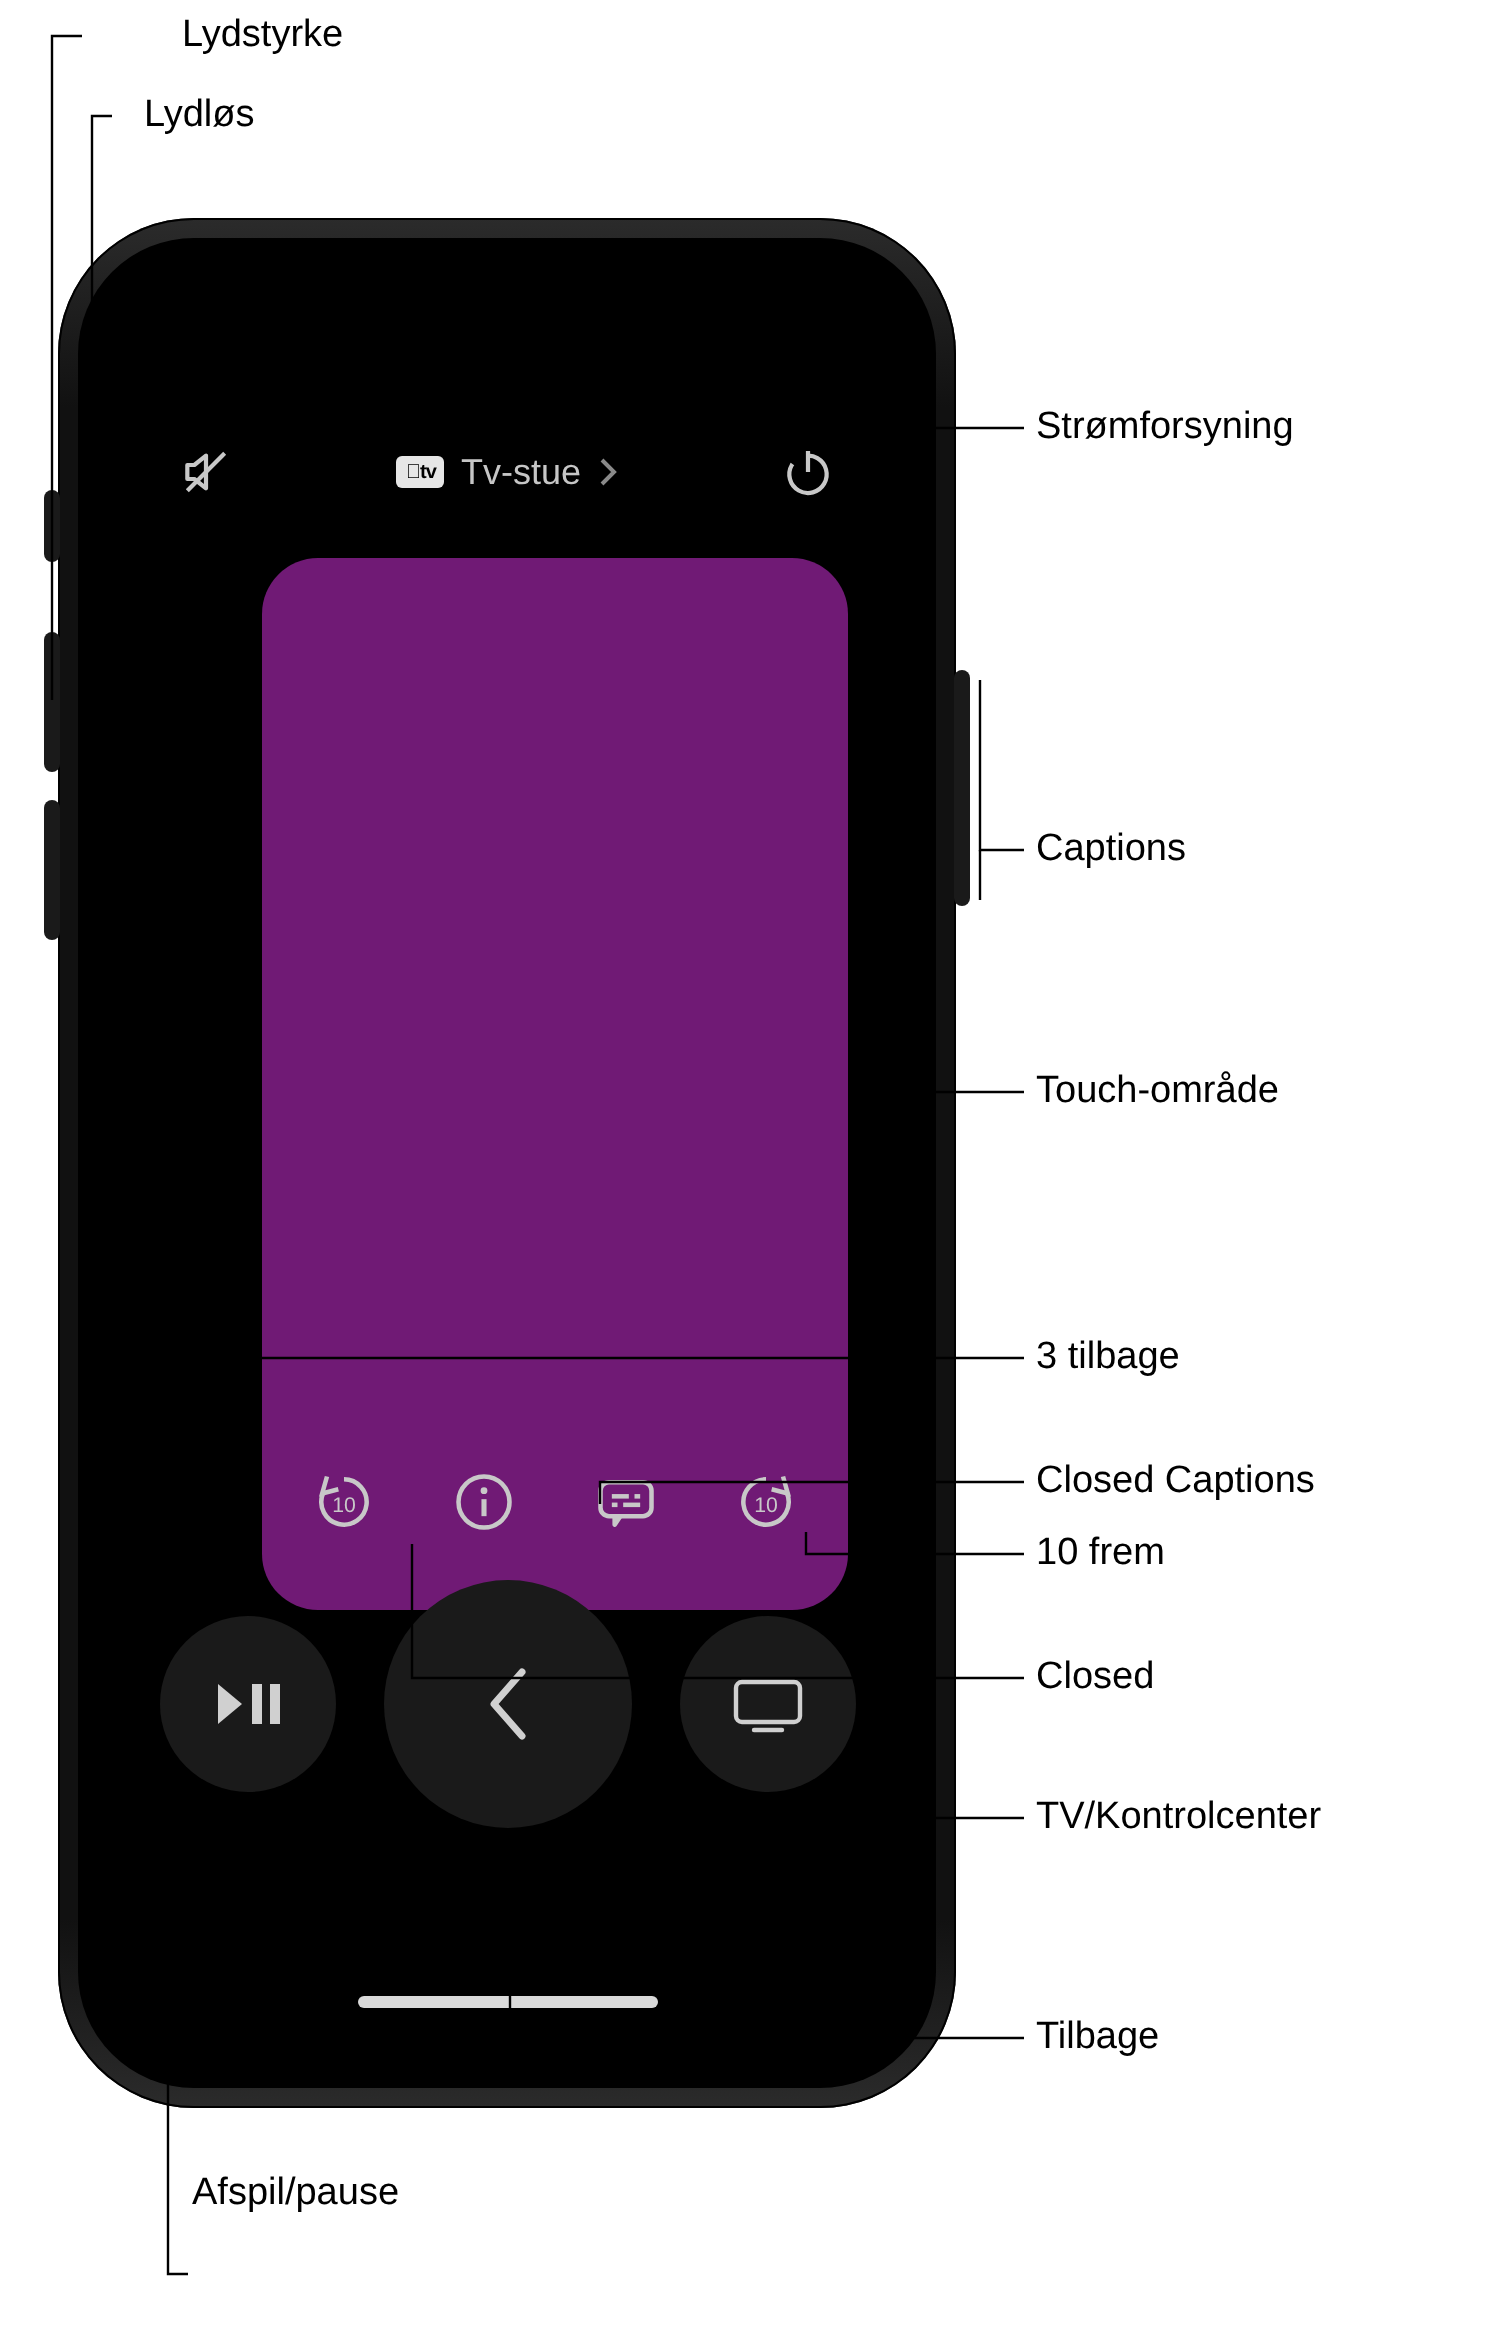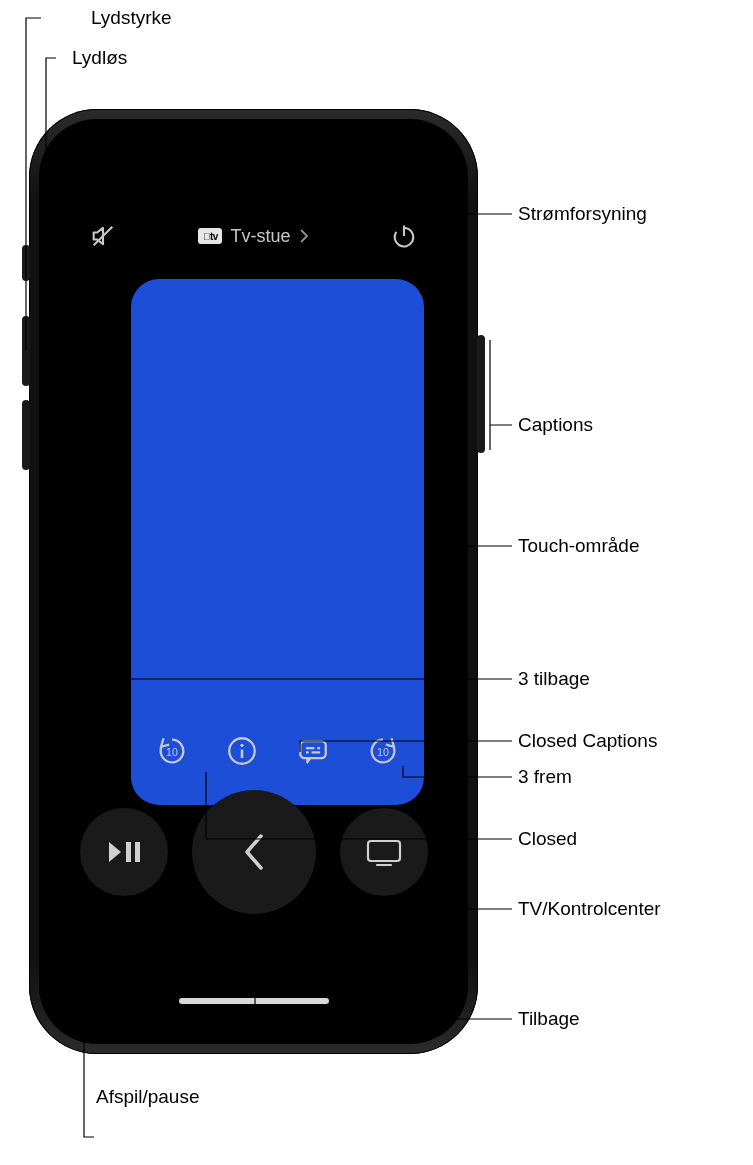--- a/index.html
+++ b/index.html
@@ -100,21 +100,21 @@
     letter-spacing: -0.5px;
   }
 
   
   .touchpad {
     position: absolute;
     left: 22px; right: 22px;
     top: 138px;
     height: 526px;
     border-radius: 28px;
-    background: #1d4ed8;
+    background: #701a75;
     margin-left: 48px;
   }
   .small-row {
     position: absolute;
     left: 0; right: 0; bottom: 30px;
     display: flex;
     justify-content: space-around;
     align-items: center;
     padding: 0 6px;
   }
@@ -282,21 +282,21 @@
   <div class="phys vol-down"></div>
   <div class="phys side-btn"></div>
 
   <div class="label" style="left:43px; top:6px;margin-left:48px;">Lydstyrke</div>
   <div class="label" style="left:72px; top:46px;">Lydløs</div>
   <div class="label" style="left:518px; top:202px;">Strømforsyning</div>
   <div class="label" style="left:518px; top:413px;">Captions</div>
   <div class="label" style="left:518px; top:534px;">Touch-område</div>
   <div class="label" style="left:518px; top:667px;">3 tilbage</div>
   <div class="label" style="left:518px; top:729px;">Closed Captions</div>
-  <div class="label" style="left:518px; top:765px;">3 frem</div>
+  <div class="label" style="left:518px; top:765px;">10 frem</div>
   <div class="label" style="left:518px; top:827px;">Closed</div>
   <div class="label" style="left:518px; top:897px;">TV/Kontrolcenter</div>
   <div class="label" style="left:518px; top:1007px;">Tilbage</div>
   <div class="label" style="left:96px; top:1085px;">Afspil/pause</div>
 
   <svg class="overlay" viewBox="0 0 753 1165">
 
     <polyline points="41,18 26,18 26,350"></polyline>
 
     <polyline points="56,58 46,58 46,200 88,210"></polyline>

